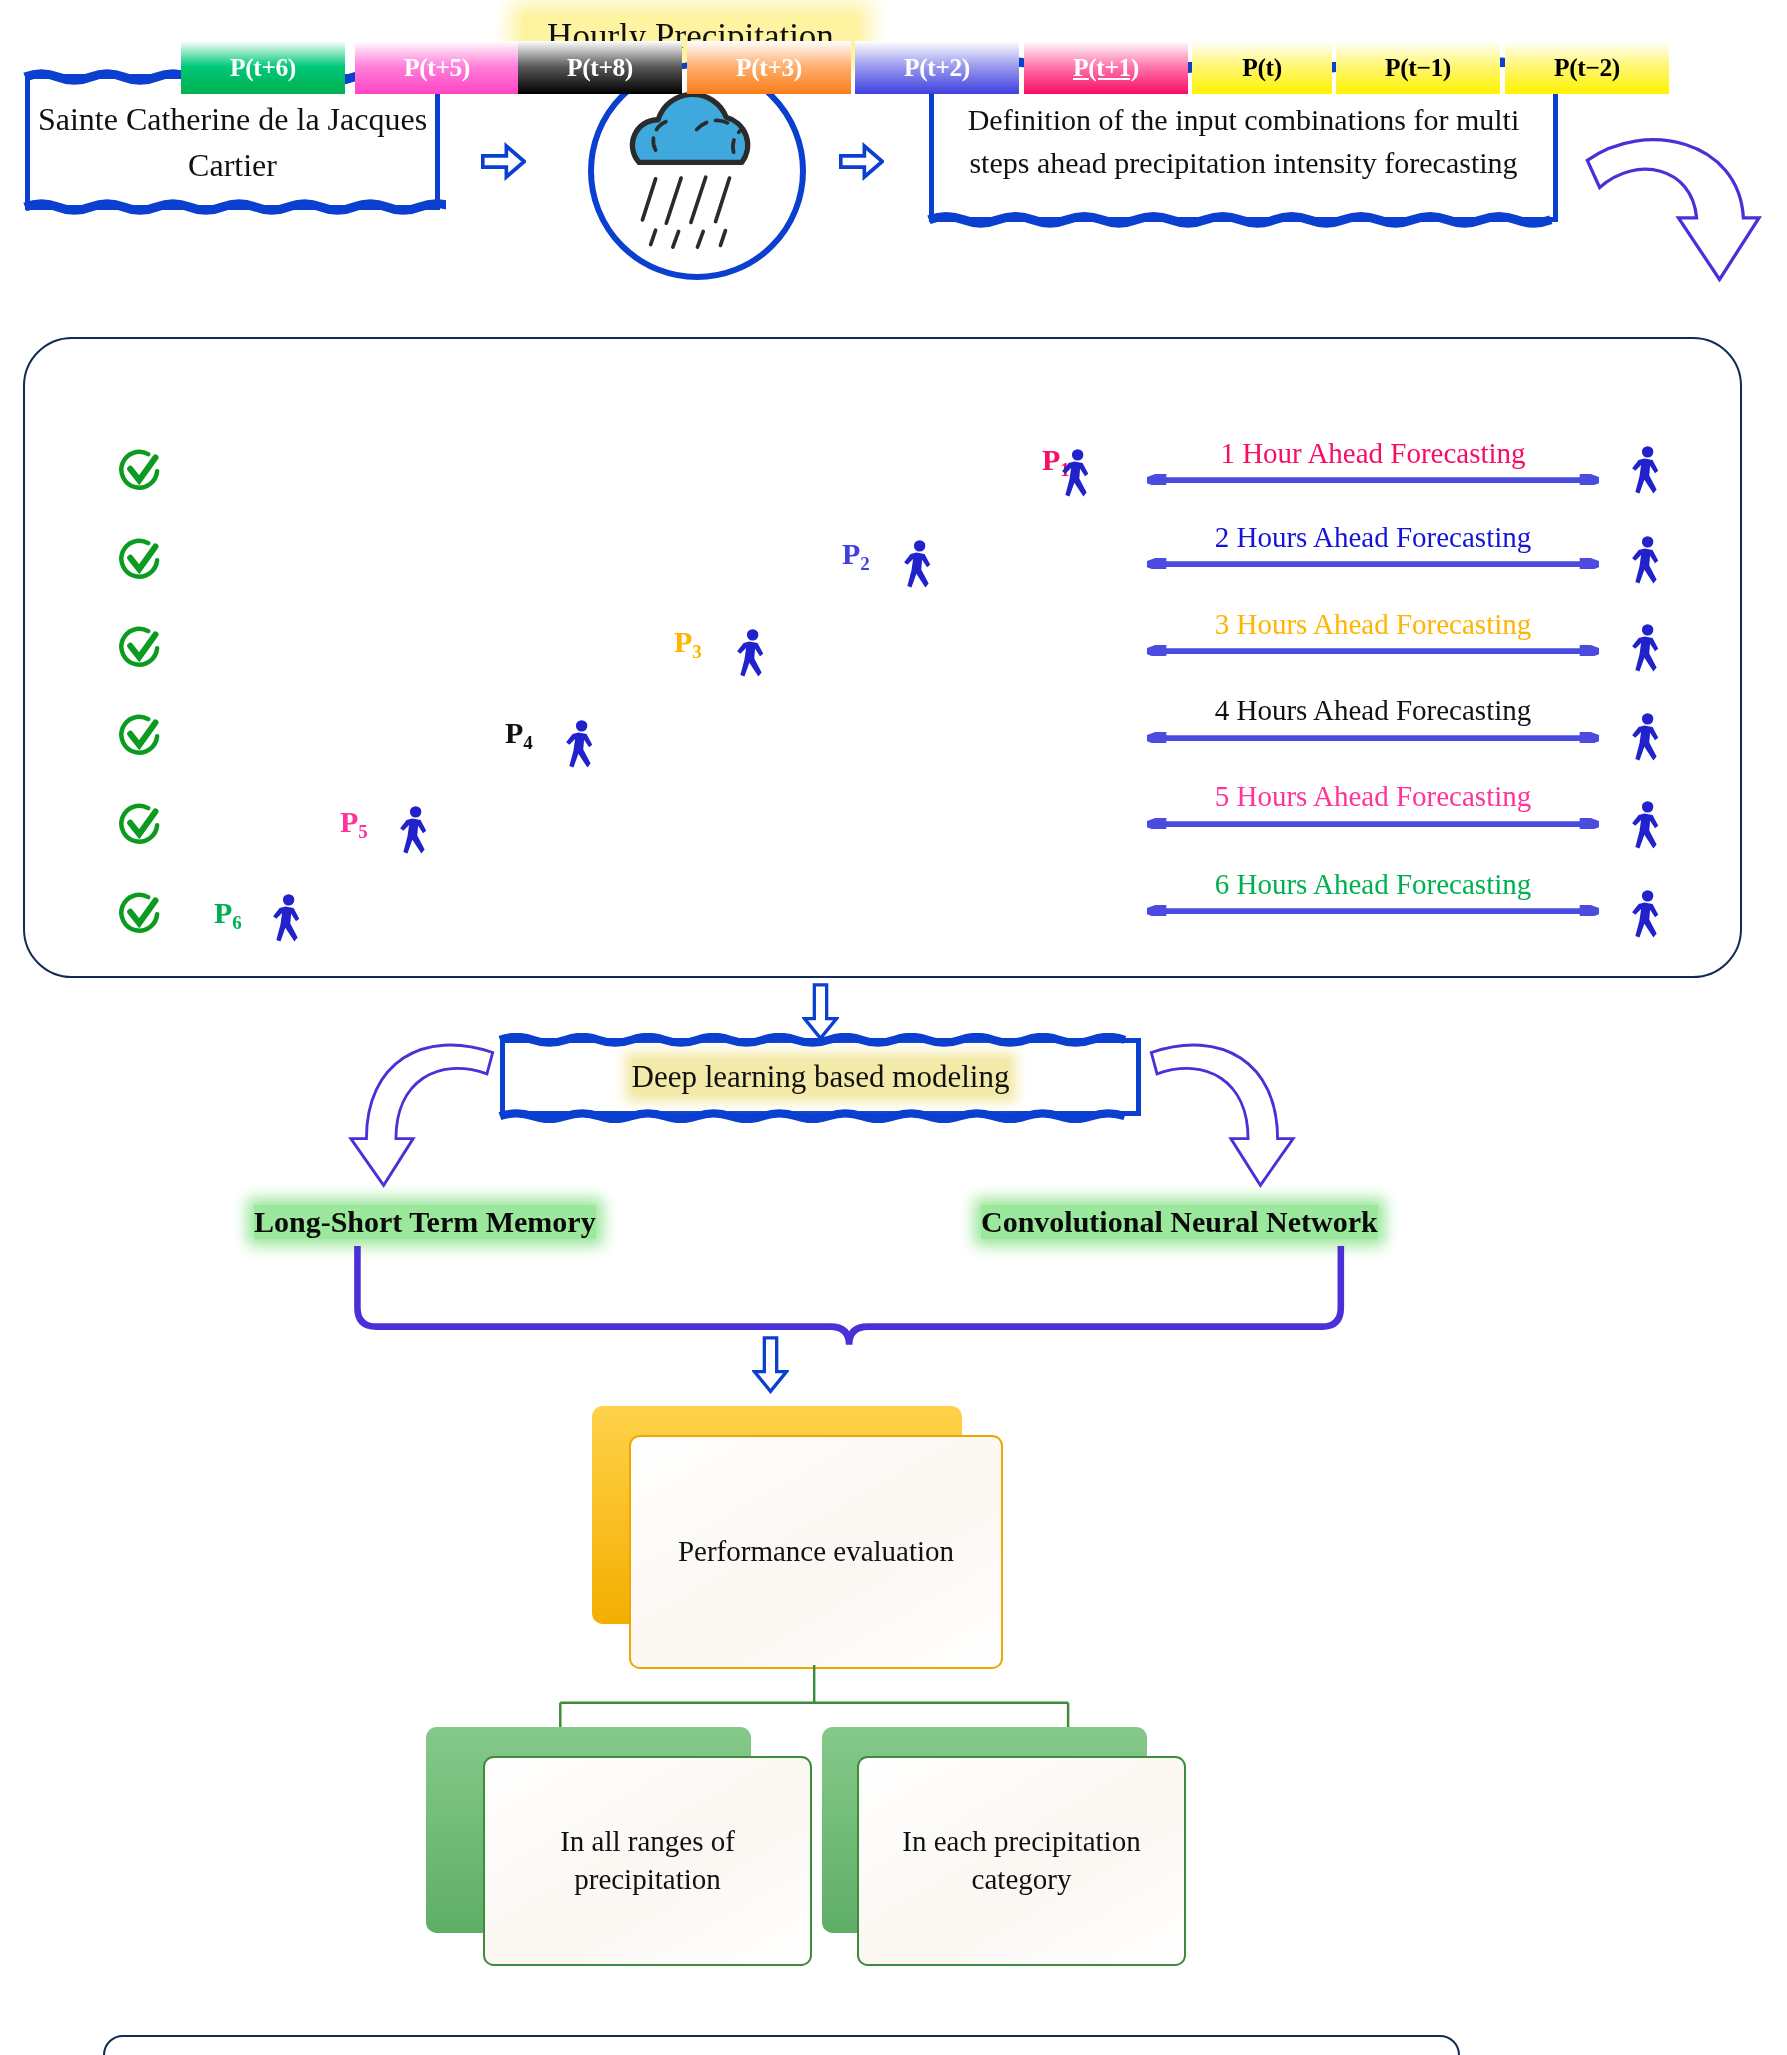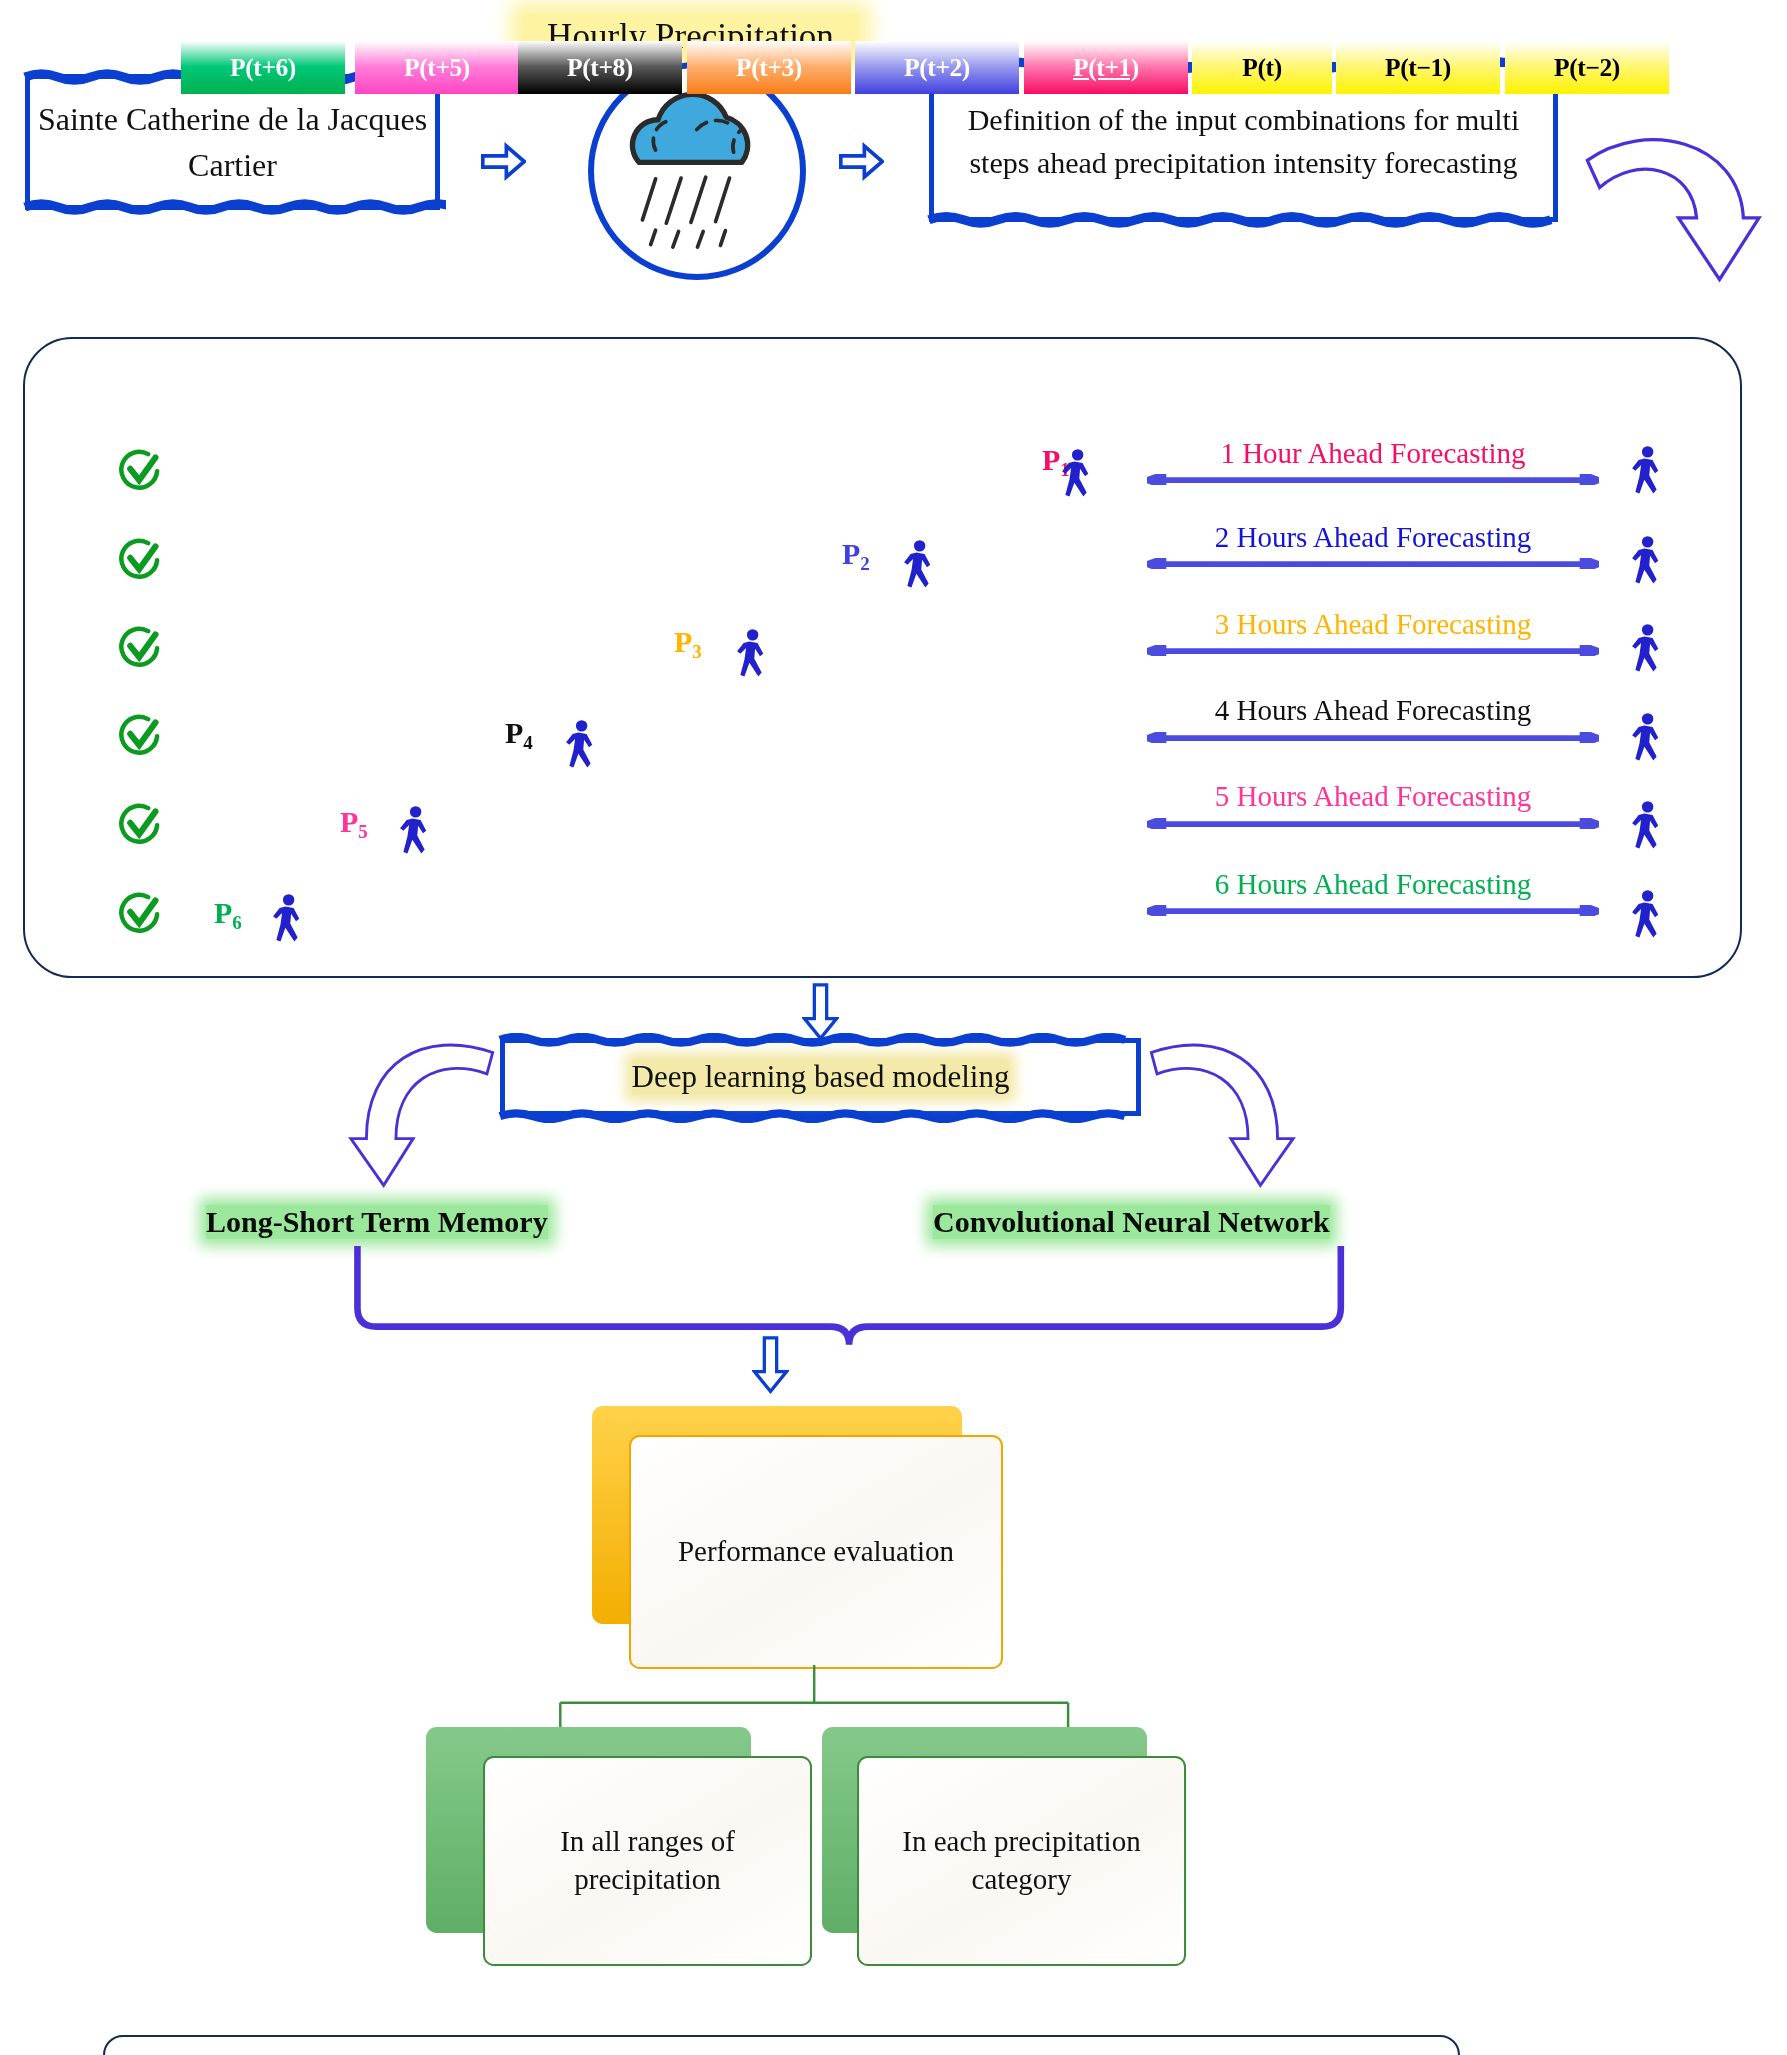--- a/index.html
+++ b/index.html
@@ -71,21 +71,21 @@
   #dl-box {
     left:500px; top:1038px; width:641px; height:78px;
     border:5.3px solid #0a3fd0; box-sizing:border-box; background:#fff;
     display:flex; align-items:center; justify-content:center;
     font-size:31px; color:#111;
   }
   #dl-box span { background:#f3e9a8; box-shadow:0 0 12.3px 6.6px #f3e9a8; }
 
   .leaf {
     font-size:30px; font-weight:bold; color:#0b0b0b; white-space:nowrap;
-    background:#9be79b; box-shadow:0 0 14px 7.4px #9be79b;
+    background:#9be79b; box-shadow:0 0 14px 7.4px #9be79b;margin-left:48px;
   }
 
   
   .card-shadow { border-radius:10.7px; }
   .card-front {
     border-radius:10.7px; background:linear-gradient(150deg,#ffffff 0%,#fbf7f2 55%,#ffffff 100%);
     display:flex; align-items:center; justify-content:center; text-align:center;
     font-size:29px; line-height:1.3; color:#111;
   }
 

